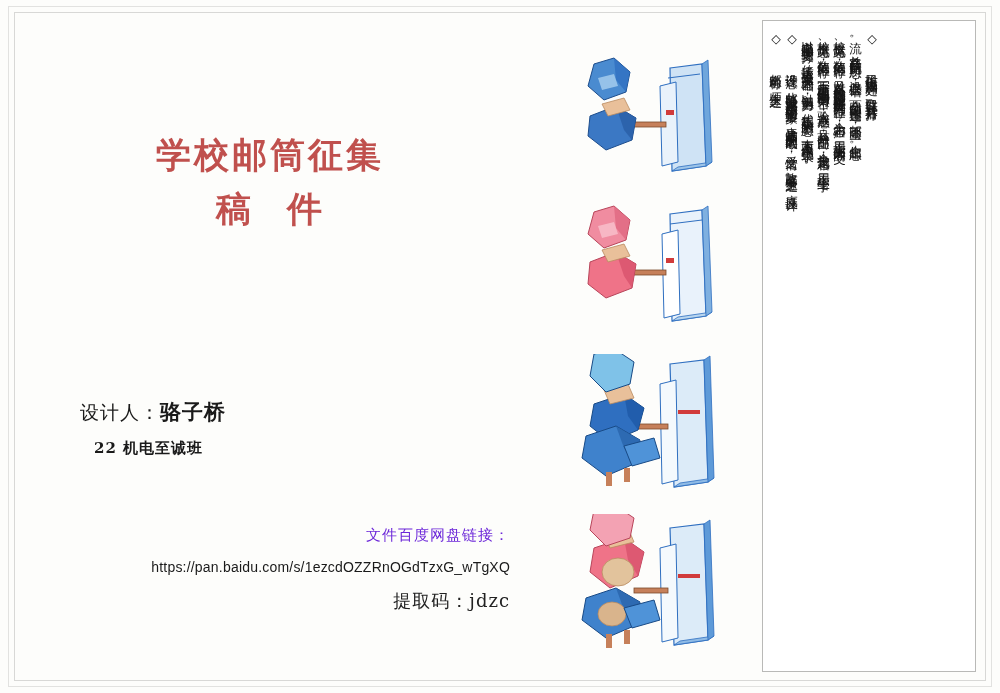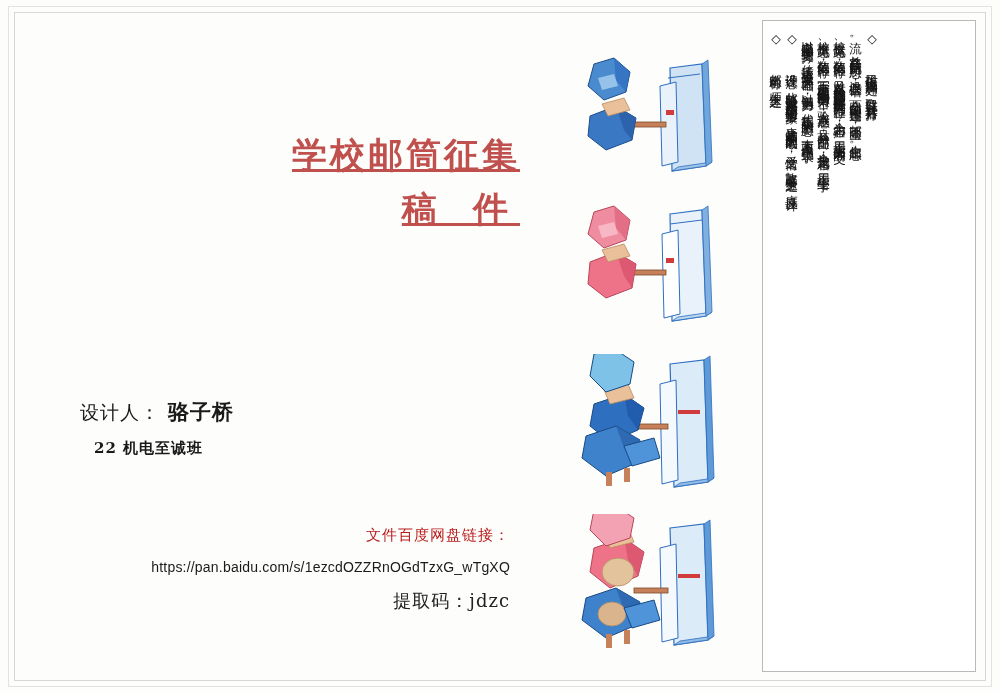--- a/index.html
+++ b/index.html
@@ -45,28 +45,27 @@
     left: 20px;
     top: 18px;
     width: 500px;
     height: 656px;
   }
   .main-title {
     position: absolute;
     left: 0;
     top: 110px;
     width: 500px;
-    text-align: right;
+    text-align: center;
     color: #c0504d;
     font-family: "DejaVu Serif", "Liberation Serif", serif;
     font-size: 35px;
     font-weight: bold;
     letter-spacing: 3px;
     line-height: 1.55;
-    text-decoration: underline;
   }
   .main-title .line2 {
     display: block;
     letter-spacing: 12px;
     padding-left: 10px;
   }
 
   .designer-block {
     position: absolute;
     left: 60px;
@@ -76,21 +75,20 @@
   .designer-line {
     font-family: "DejaVu Serif", "Liberation Serif", serif;
     font-size: 19px;
     color: #1a1a1a;
     letter-spacing: 1px;
     white-space: nowrap;
   }
   .designer-line .name {
     font-weight: bold;
     font-size: 21px;
-    margin-left: 8px;
   }
   .designer-class {
     margin-top: 13px;
     margin-left: 14px;
     font-family: "DejaVu Serif", "Liberation Serif", serif;
     font-size: 15px;
     font-weight: bold;
     color: #1a1a1a;
     letter-spacing: 1px;
     white-space: nowrap;
@@ -99,21 +97,21 @@
   .link-block {
     position: absolute;
     left: 60px;
     top: 508px;
     width: 430px;
     text-align: right;
   }
   .link-label {
     font-family: "DejaVu Serif", "Liberation Serif", serif;
     font-size: 15px;
-    color: #b91c1c;
+    color: #6d28d9;
     letter-spacing: 1px;
   }
   .link-url {
     margin-top: 14px;
     font-family: "Liberation Sans", sans-serif;
     font-size: 14px;
     color: #1a1a1a;
     letter-spacing: 0.2px;
     white-space: nowrap;
   }

